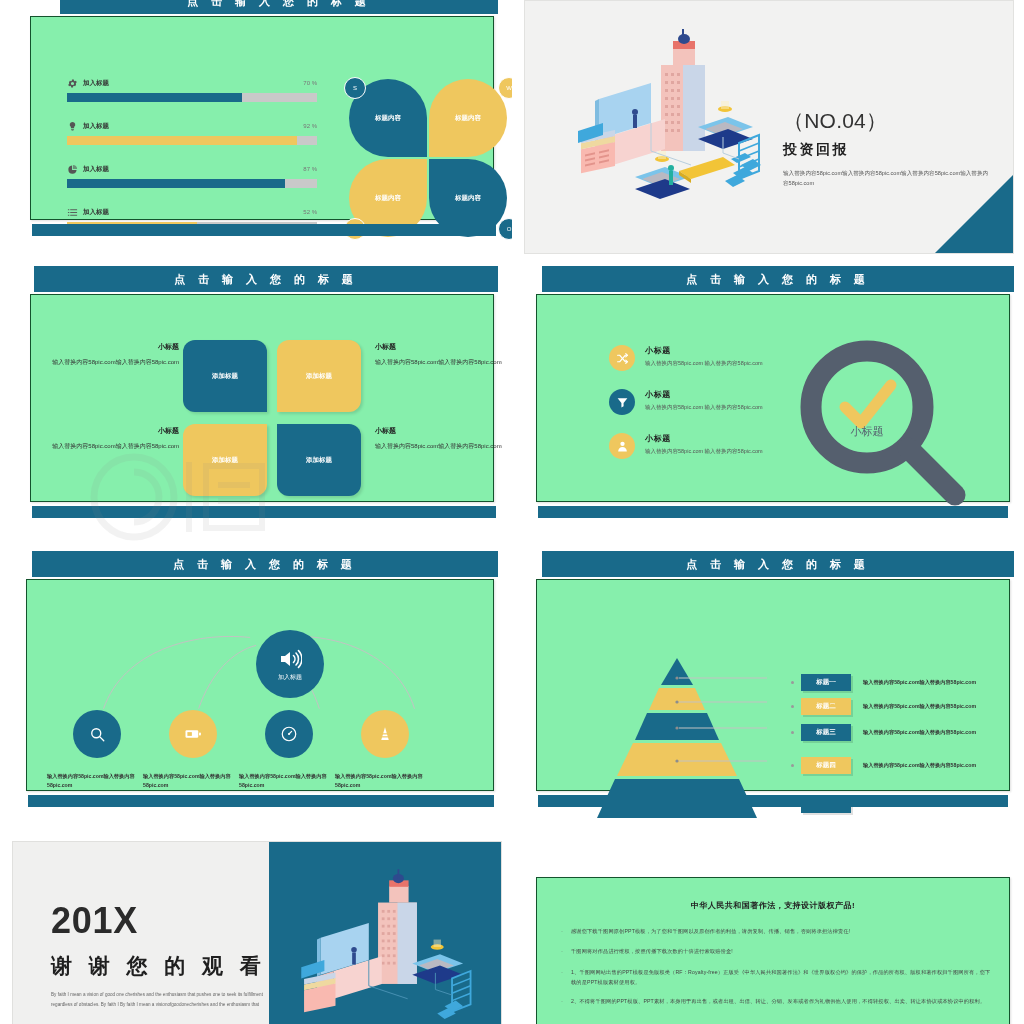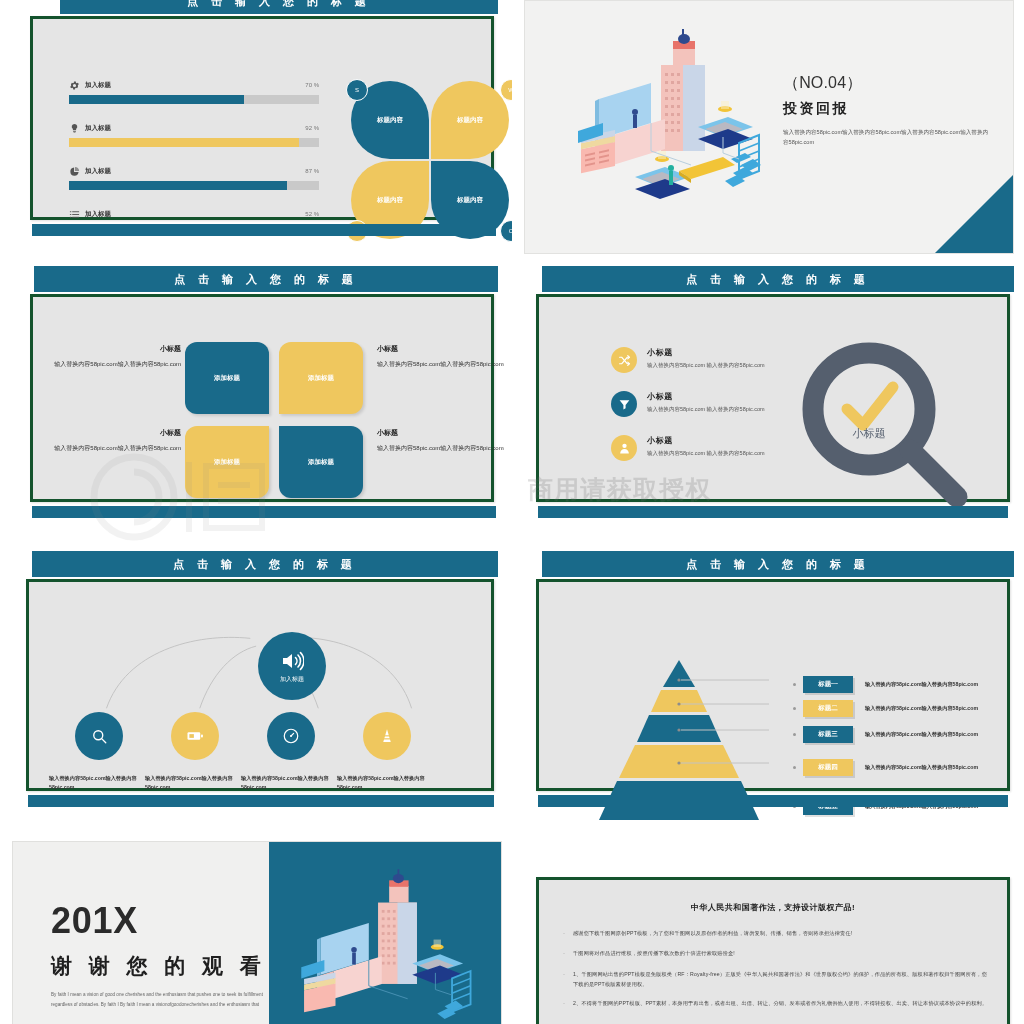--- a/index.html
+++ b/index.html
@@ -10,21 +10,21 @@
     overflow:hidden;
     position:relative;
   }
   .grid { display:grid; grid-template-columns:512px 512px; grid-template-rows:260px 285px 290px 189px; width:1024px; height:1024px; }
   .cell { position:relative; overflow:hidden; background:#ffffff; }
 
   
   .slide { position:absolute; background:#ffffff; }
   .hdr { position:absolute; background:#196A8A; color:#fff; display:flex; align-items:center; justify-content:center;
          letter-spacing:.45em; font-weight:700; }
-  .body-panel { position:absolute; background:#e5e5e5; border:3px solid #14532d; box-shadow:1px 1px 2px rgba(0,0,0,.13); }
+  .body-panel { position:absolute; background:#86efac; border:1px solid #14532d; box-shadow:1px 1px 2px rgba(0,0,0,.13); }
   .ftr { position:absolute; background:#196A8A; }
 
   
   .s1 { left:14px; top:-12px; width:484px; height:262px; }
   .s1 .hdr { left:46px; top:0; right:0; height:26px; font-size:11px; }
   .s1 .body-panel { left:16px; top:28px; right:4px; height:204px; }
   .s1 .ftr { left:18px; top:236px; width:464px; height:12px; }
 
   .bars { position:absolute; left:36px; top:60px; width:250px; }
   .bar-row { margin-bottom:18px; }
@@ -46,21 +46,21 @@
                 font-size:6px; color:#fff; border:1.2px solid #fff; }
   .b-s { left:-5px; top:-2px; background:#196A8A; }
   .b-w { left:149px; top:-2px; background:#EFC75E; border-color:#fff; }
   .b-t { left:-5px; top:139px; background:#EFC75E; }
   .b-o { left:149px; top:139px; background:#196A8A; }
 
   
   .s2 { left:12px; top:0; width:490px; height:254px; background:#F2F2F1; border:1px solid #e2e2e0; }
   .s2 .corner { position:absolute; right:0; bottom:0; width:0; height:0; border-style:solid; border-width:0 0 78px 78px; border-color:transparent transparent #196A8A transparent; }
   .s2-txt { position:absolute; left:258px; top:72px; width:210px; }
-  .s2-no { font-size:16px; color:#333; font-weight:400; letter-spacing:.01em; }
+  .s2-no { font-size:21px; color:#333; font-weight:400; letter-spacing:.01em;margin-top:34px; }
   .s2-sub { font-size:14px; color:#222; font-weight:700; letter-spacing:.18em; margin-top:6px; }
   .s2-desc { font-size:5.6px; color:#555; line-height:1.75; margin-top:10px; }
 
   
   .iso { position:absolute; }
 
   
   .s3 { left:14px; top:6px; width:484px; height:262px; }
   .s3 .hdr { left:20px; top:0; right:0; height:26px; font-size:11px; }
   .s3 .body-panel { left:16px; top:28px; right:4px; height:208px; }
@@ -647,14 +647,13 @@
 
 <svg class="wm wm-logo" viewBox="0 0 180 90">
   <circle cx="44" cy="45" r="40" fill="none" stroke="#8a8a8a" stroke-width="7"></circle>
   <path d="M44 20 a25 25 0 0 1 0 50" fill="none" stroke="#8a8a8a" stroke-width="7"></path>
   <rect x="96" y="10" width="6" height="70" fill="#8a8a8a"></rect>
   <rect x="116" y="14" width="56" height="62" fill="none" stroke="#8a8a8a" stroke-width="6"></rect>
   <rect x="128" y="30" width="32" height="6" fill="#8a8a8a"></rect>
   <rect x="128" y="46" width="32" height="6" fill="#8a8a8a"></rect>
 </svg>
 <div class="wm wm-text">
-  <div>商用请获取授权</div>
 </div>
 
 </body></html>

